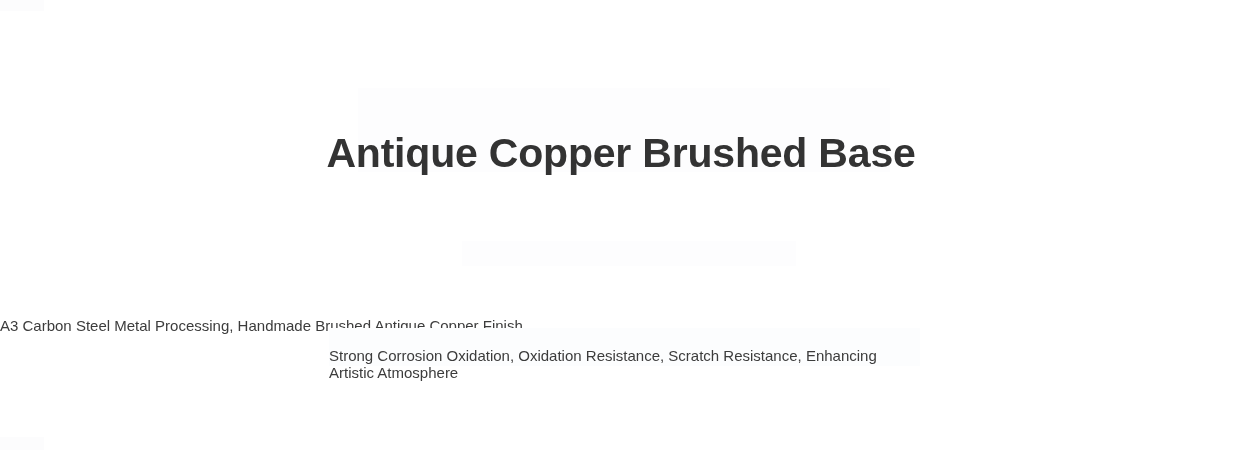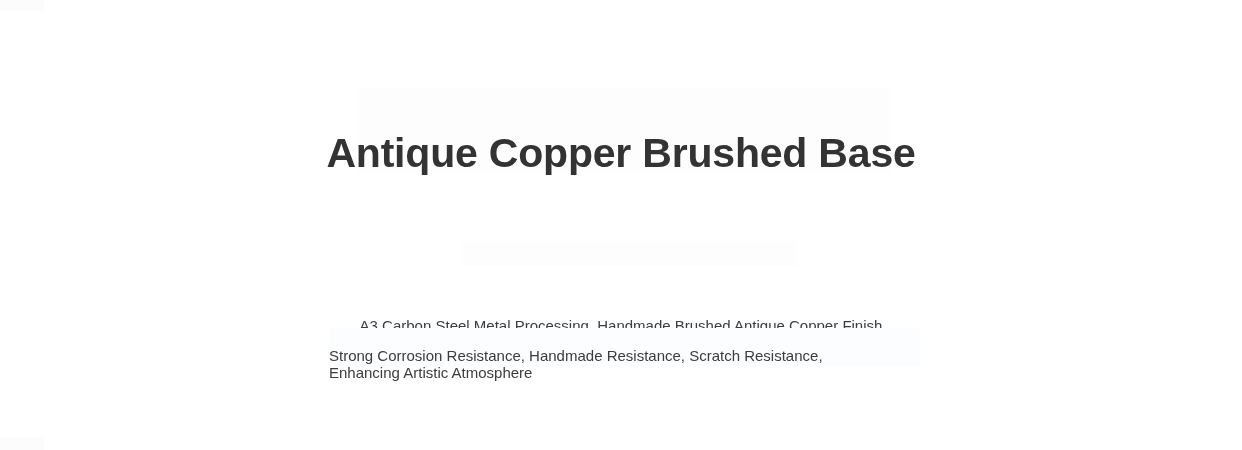--- a/index.html
+++ b/index.html
@@ -75,21 +75,21 @@
     color: #333333;
     letter-spacing: -0.1px;
   }
 
   
   .feature-line {
     position: absolute;
     left: 0;
     top: 301px;
     width: 1242px;
-    text-align: center;
+    text-align: left;
     font-size: 15px;
     line-height: 20px;
     color: #3c3c3c;
   }
 
   .benefit-panel {
     position: absolute;
     left: 329px;
     top: 328px;
     width: 591px;
@@ -116,15 +116,15 @@
   <div class="artifact artifact-bl"></div>
 
   <div class="headline-panel"></div>
   <h1 class="headline">Antique Copper Brushed Base</h1>
 
   <div class="subheadline-panel"></div>
 
   <p class="feature-line">A3 Carbon Steel Metal Processing, Handmade Brushed Antique Copper Finish</p>
 
   <div class="benefit-panel"></div>
-  <p class="benefit-line">Strong Corrosion Resistance, Handmade Resistance, Scratch Resistance, Enhancing Artistic Atmosphere</p>
+  <p class="benefit-line">Strong Corrosion Oxidation, Oxidation Resistance, Scratch Resistance, Enhancing Artistic Atmosphere</p>
 
 </div>
 
 </body></html>

